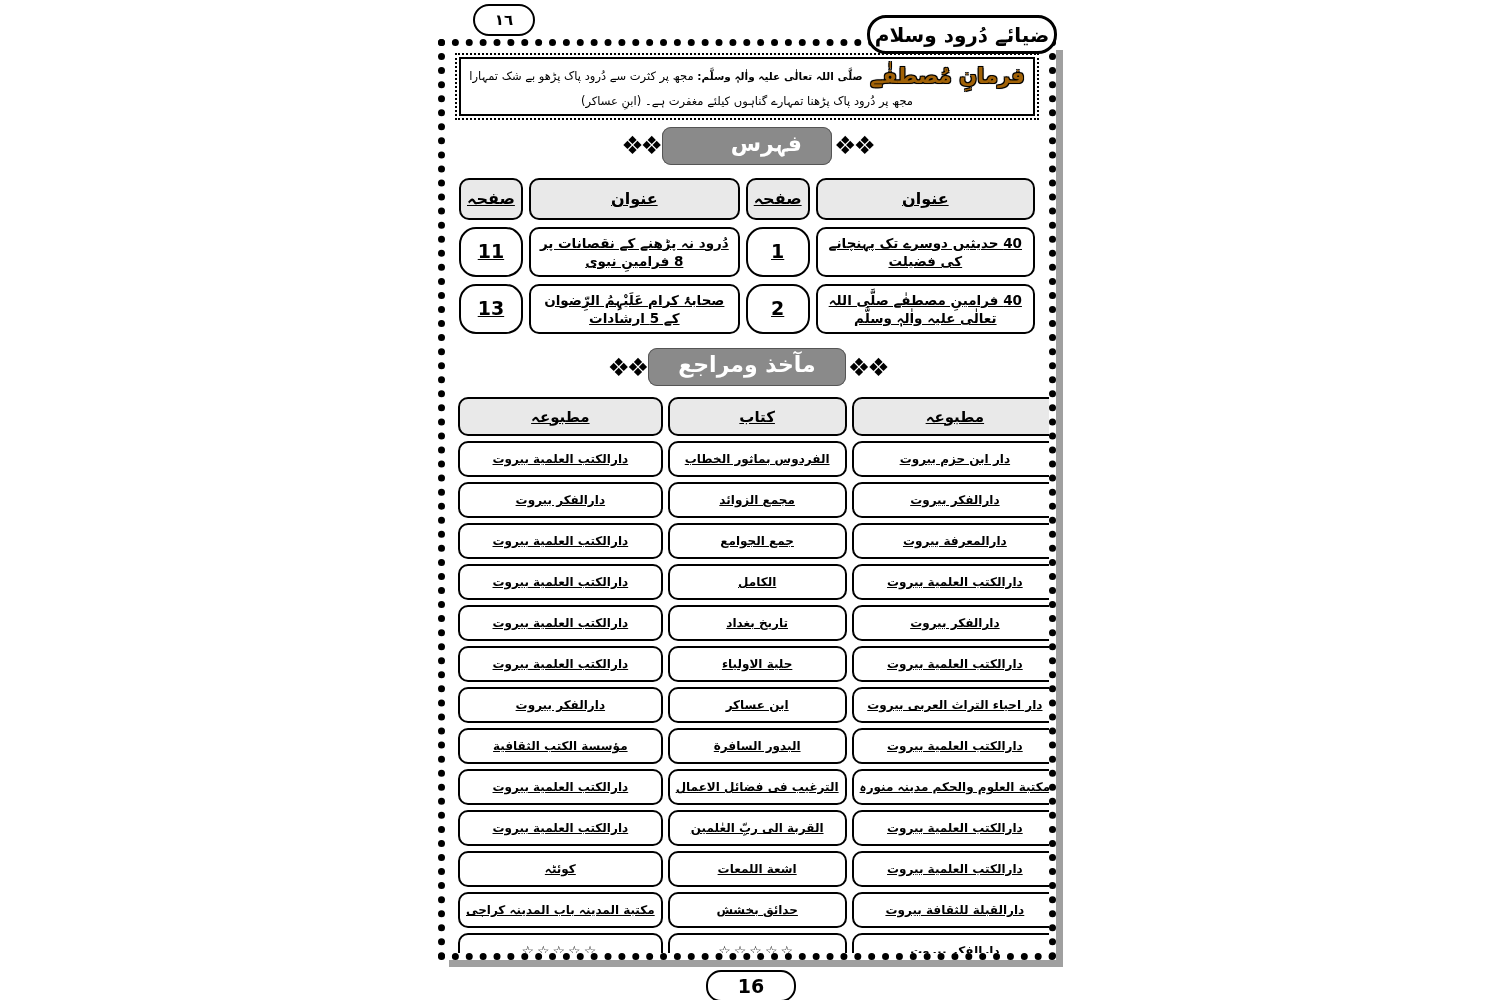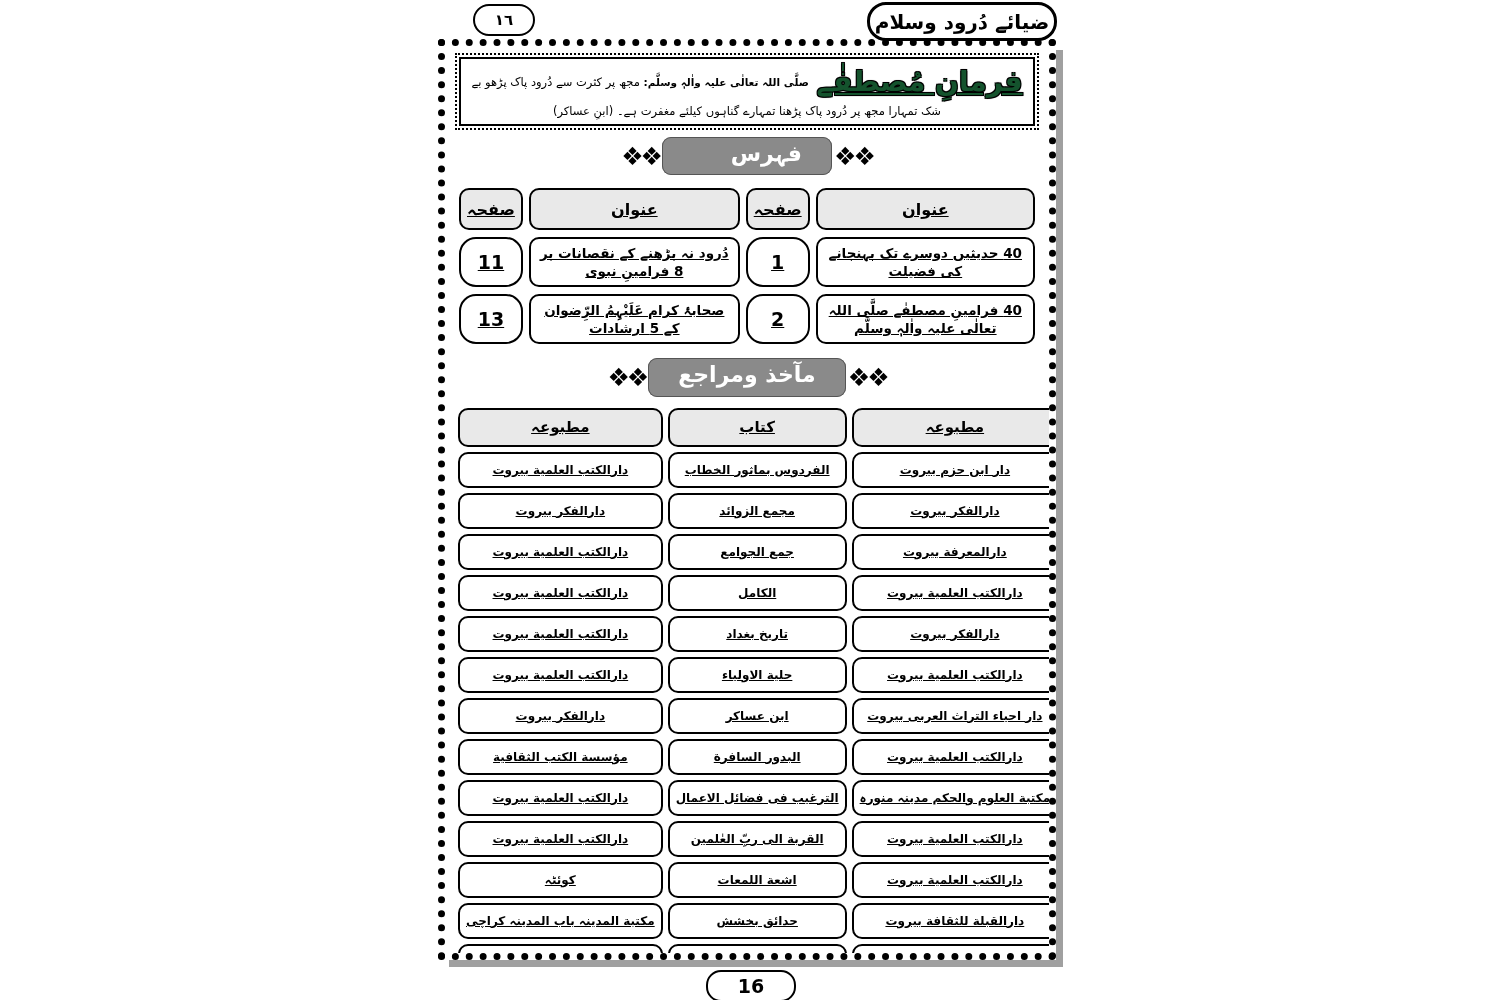--- a/index.html
+++ b/index.html
@@ -11,45 +11,44 @@
 
   
   .topbar{position:relative;height:39px;}
   .pagenum-oval{
     position:absolute;left:36px;top:4px;width:58px;height:28px;
     border:2px solid #000;border-radius:16px;background:#fff;
     display:flex;align-items:center;justify-content:center;
     font-size:15px;font-weight:bold;
   }
   .title-box{
-    position:absolute;right:8px;top:2px;width:184px;height:33px;
+    position:absolute;right:8px;top:15px;width:184px;height:33px;
     border:3px solid #000;border-radius:19px;background:#fff;
     display:flex;align-items:center;justify-content:center;
     font-size:20px;font-weight:bold;direction:rtl;white-space:nowrap;
   }
 
   
   .frame{
     margin-left:1px;width:588px;height:896px;
     border:7px dotted #000;background:#fff;
     box-shadow:9px 9px 0 -2px #a0a0a0;
     padding:5px 8px 6px;overflow:hidden;
   }
 
   
   .hadith-outer{border:2px dotted #000;padding:2px;margin:2px 2px 6px;}
   .hadith-inner{
     border:2px solid #000;padding:2px 8px 4px;direction:rtl;text-align:center;
     font-size:11.5px;line-height:1.5;
   }
   .hadith-heading{
-    font-size:28px;font-weight:bold;color:#14532d;vertical-align:middle;
+    font-size:21px;font-weight:bold;color:#a16207;vertical-align:middle;
     text-shadow:-1px -1px 0 #000,1px -1px 0 #000,-1px 1px 0 #000,1px 1px 0 #000,0 0 2px #000;
     padding-left:4px;
-    text-decoration:underline;
   }
   .hadith-honorific{font-size:10.5px;font-weight:bold;}
 
   
   .banner-row{display:flex;align-items:center;justify-content:center;margin:7px 0 6px;}
   .banner{
     background:#8a8a8a;color:#fff;font-weight:bold;font-size:22px;
     padding:5px 30px 9px;border-radius:9px;direction:rtl;
     min-width:110px;line-height:1.1;box-shadow:0 0 0 1px #555 inset;
   }

